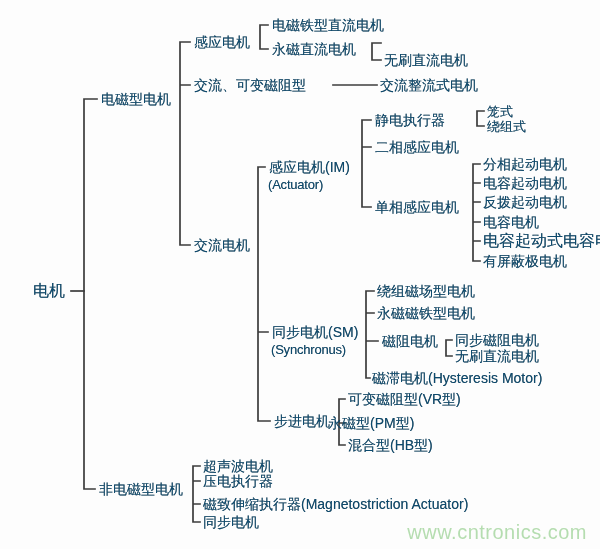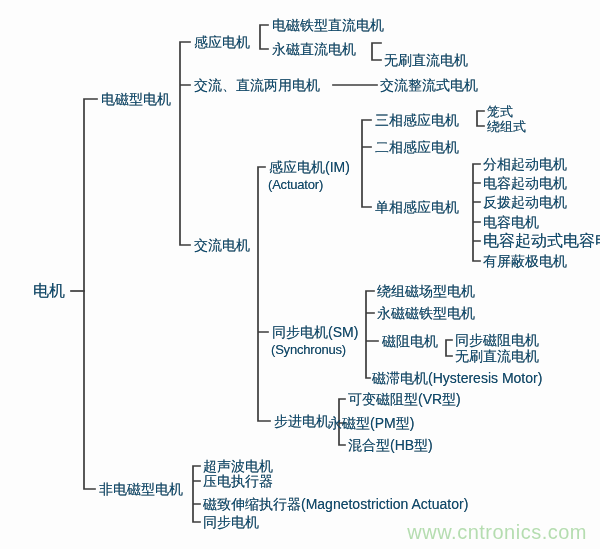--- a/index.html
+++ b/index.html
@@ -61,29 +61,29 @@
   <span class="n root" style="left:33px;top:291px">电机</span>
 
   <span class="n" style="left:101px;top:99px">电磁型电机</span>
   <span class="n" style="left:99px;top:489px">非电磁型电机</span>
 
   <span class="n" style="left:194px;top:42px">感应电机</span>
   <span class="n" style="left:272px;top:25px">电磁铁型直流电机</span>
   <span class="n" style="left:272px;top:49px">永磁直流电机</span>
   <span class="n" style="left:384px;top:60px">无刷直流电机</span>
 
-  <span class="n" style="left:194px;top:85px">交流、直流两用电机</span>
+  <span class="n" style="left:194px;top:85px">交流、可变磁阻型</span>
   <span class="n" style="left:380px;top:85px">交流整流式电机</span>
 
   <span class="n" style="left:194px;top:245px">交流电机</span>
 
   <span class="n" style="left:269px;top:167px">感应电机(IM)</span>
   <span class="n latin" style="left:268px;top:184px">(Actuator)</span>
 
-  <span class="n" style="left:375px;top:120px">三相感应电机</span>
+  <span class="n" style="left:375px;top:120px">静电执行器</span>
   <span class="n s13" style="left:487px;top:111px">笼式</span>
   <span class="n s13" style="left:487px;top:126px">绕组式</span>
   <span class="n" style="left:375px;top:147px">二相感应电机</span>
   <span class="n" style="left:375px;top:207px">单相感应电机</span>
   <span class="n" style="left:483px;top:164px">分相起动电机</span>
   <span class="n" style="left:483px;top:183px">电容起动电机</span>
   <span class="n" style="left:483px;top:202px">反拨起动电机</span>
   <span class="n" style="left:483px;top:222px">电容电机</span>
   <span class="n s12" style="left:483px;top:241px">电容起动式电容电机</span>
   <span class="n" style="left:483px;top:261px">有屏蔽极电机</span>

